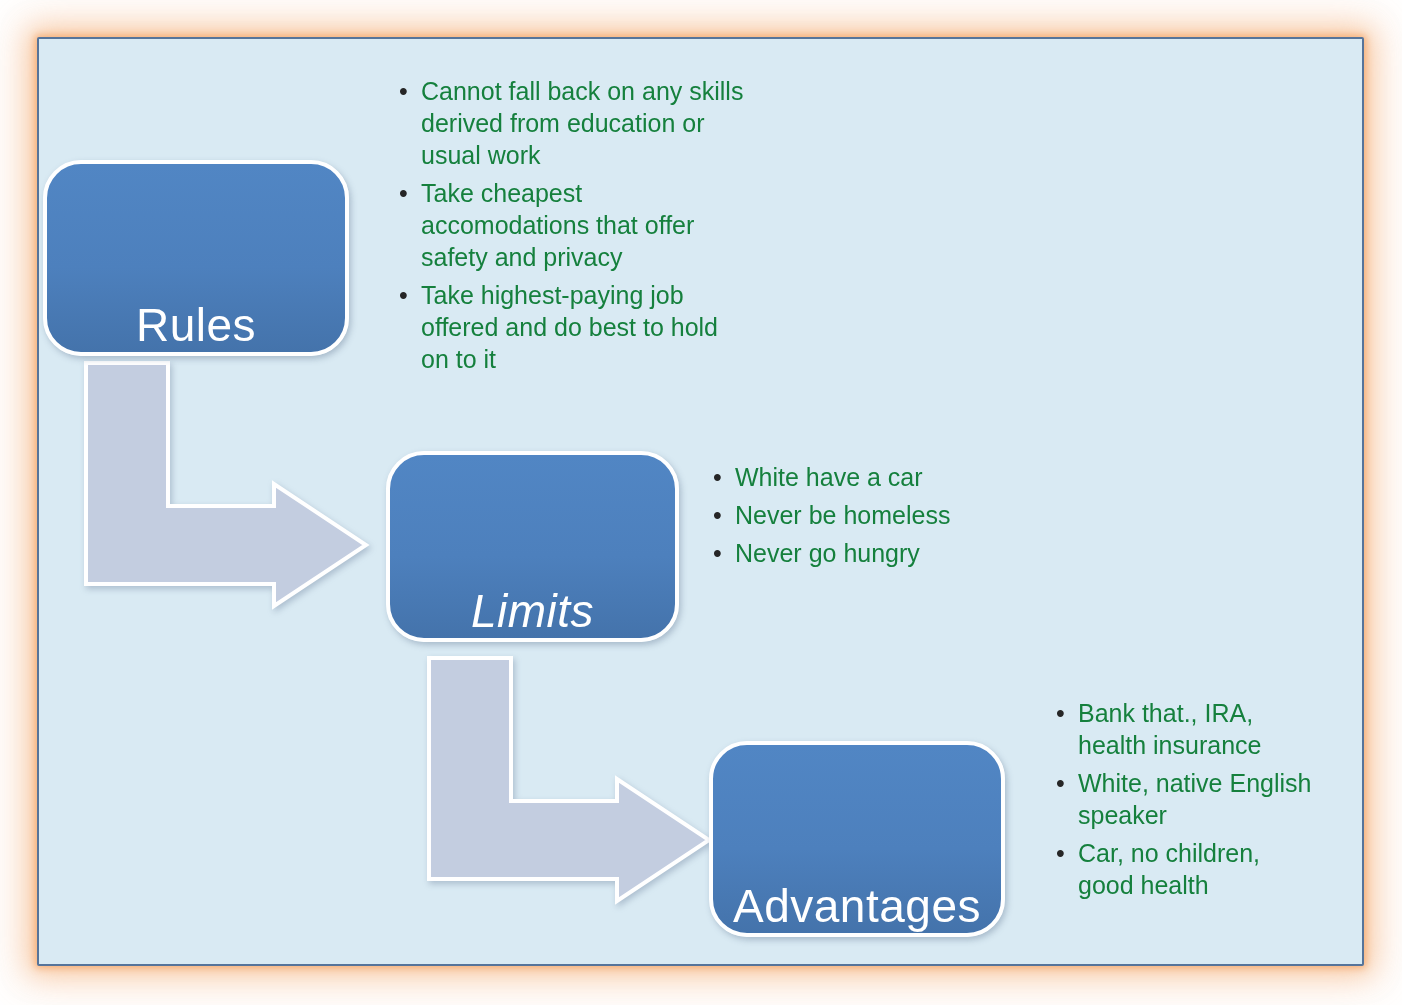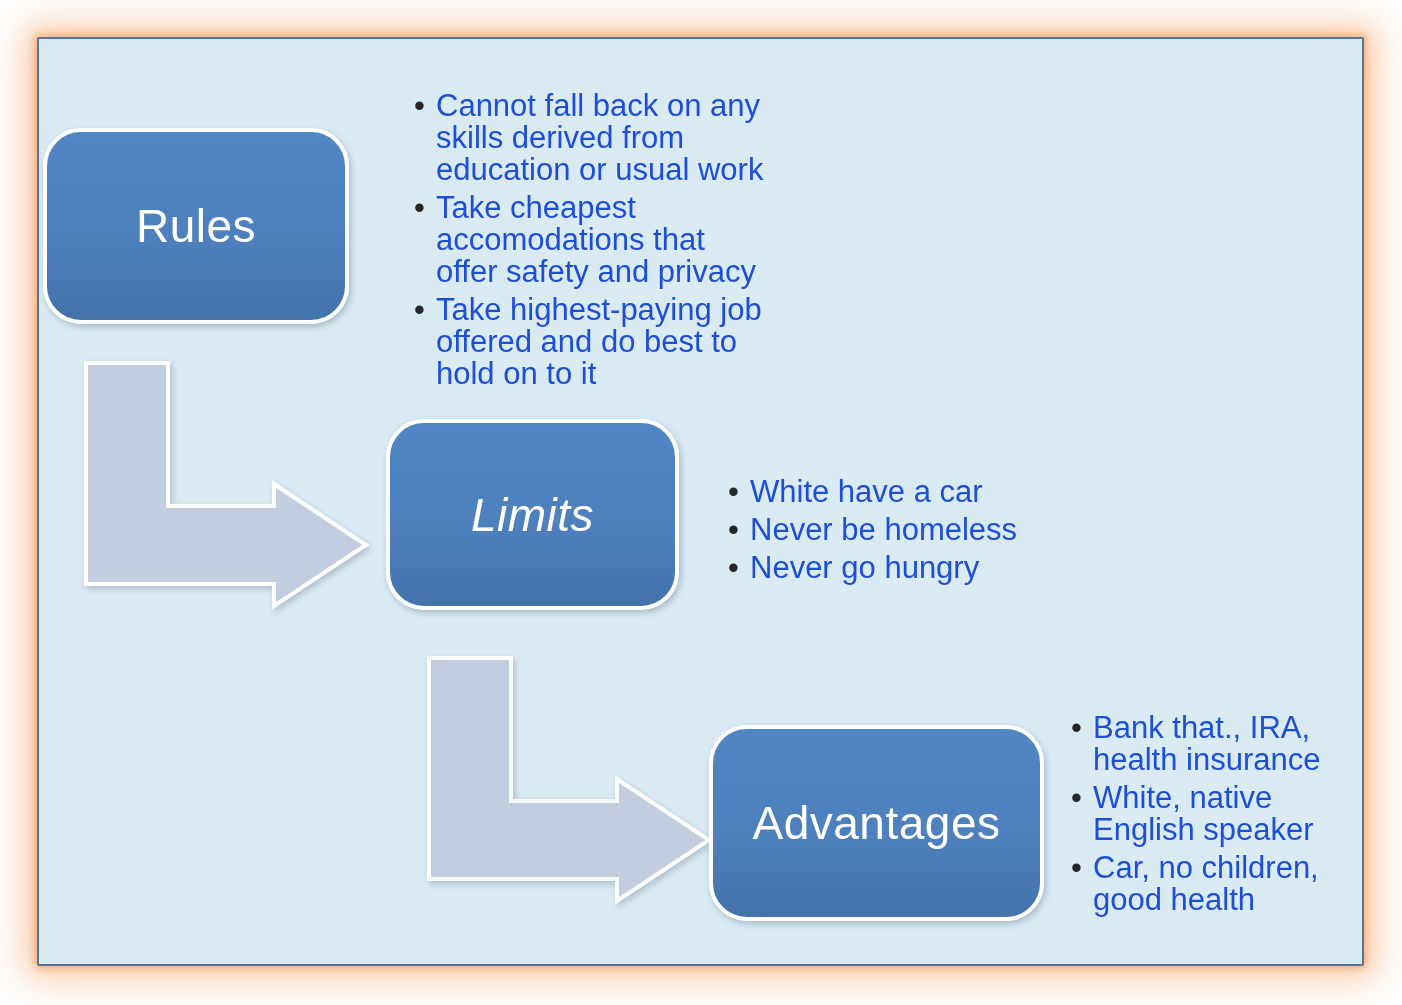--- a/index.html
+++ b/index.html
@@ -24,41 +24,42 @@
       0 0 26px 8px rgba(246, 170, 110, 0.50),
       0 0 48px 16px rgba(246, 170, 110, 0.28);
   }
   .node {
     position: absolute;
     border: 4px solid #ffffff;
     border-radius: 38px;
     background: linear-gradient(180deg, #5186c4 0%, #4d80bd 55%, #4473ab 100%);
     box-sizing: border-box;
     display: flex;
-    align-items: center;
+    align-items: flex-end;
     justify-content: center;
     box-shadow: 2px 3px 6px rgba(90, 110, 140, 0.38);
+    margin-top: 32px;
   }
   .node-label {
     color: #ffffff;
     font-size: 46px;
     font-weight: 400;
     letter-spacing: 0.5px;
     white-space: nowrap;
   }
   .node-rules      { left: 4px;   top: 89px;  width: 306px; height: 196px; }
   .node-limits     { left: 347px; top: 380px; width: 293px; height: 191px; font-style: italic; }
-  .node-advantages { left: 670px; top: 686px; width: 335px; height: 196px; }
+  .node-advantages { left: 670px; top: 670px; width: 296px; height: 196px; }
 
   ul.bullets {
     position: absolute;
-    margin: 15px; padding: 0;
+    margin: 0; padding: 0;
     list-style: none;
-    color: #1d4ed8;
-    font-size: 31px;
+    color: #15803d;
+    font-size: 25px;
     line-height: 32px;
   }
   ul.bullets li {
     position: relative;
     padding-left: 24px;
     margin-bottom: 6px;
   }
   ul.bullets li::before {
     content: "\2022";
     position: absolute;

